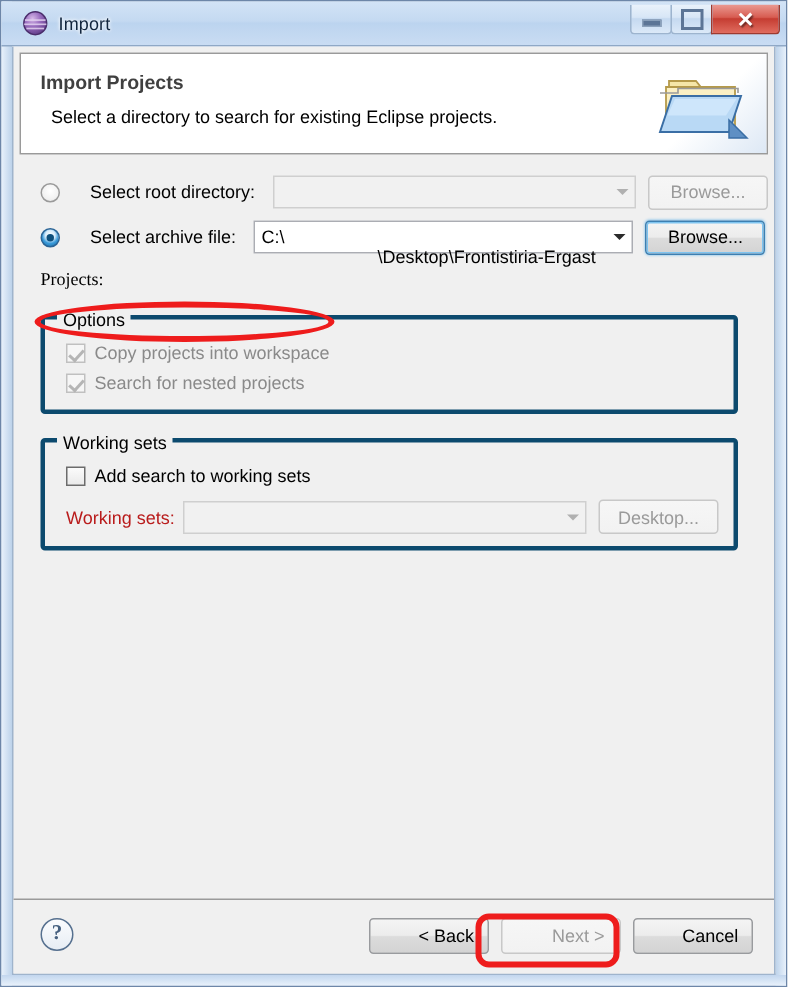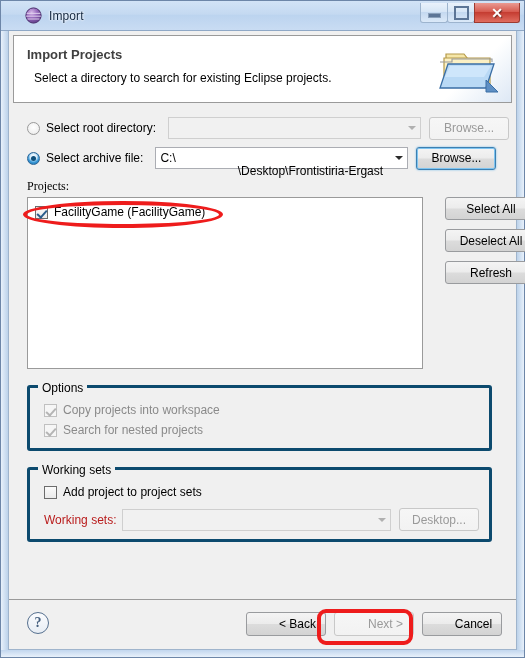--- a/index.html
+++ b/index.html
@@ -32,21 +32,21 @@
   .frame-bottom {
     position: absolute; left: 0; right: 0; bottom: 0; height: 7px;
     background: linear-gradient(to top, #e8f1fb, #c2d6ee);
   }
 
   
   .titlebar {
     position: absolute; top: 0; left: 0; right: 0; height: 30px;
     background: linear-gradient(to bottom, #d2e3f6 0%, #c4d9f1 45%, #bcd4ef 50%, #c9dcf3 100%);
     display: flex; align-items: center;
-    padding-left: 24px;
+    padding-left: 14px;
     border-bottom: 1px solid #8fa8c6;
   }
   .title-icon {
     width: 17px; height: 17px; margin-right: 7px; flex: none;
     position: relative;
   }
   .title-text {
     font-size: 12px; color: #12263f;
     text-shadow: 0 0 3px #ffffff, 0 0 2px #ffffff;
     letter-spacing: .1px;
@@ -131,21 +131,21 @@
     flex: none; margin-left: 14px; position: relative;
   }
   .radio.checked {
     border-color: #2a6496;
     background: radial-gradient(circle at 50% 35%, #ffffff 0%, #d8ecfb 35%, #3a9ad9 60%, #1a6fa8 100%);
   }
   .radio.checked::after {
     content: ""; position: absolute; left: 3px; top: 3px;
     width: 5px; height: 5px; border-radius: 50%; background: #0d4f7c;
   }
-  .radio-label { margin-left: 6px; font-size: 12px; color: #000; white-space: nowrap; }
+  .radio-label { margin-left: 20px; font-size: 12px; color: #000; white-space: nowrap; }
 
   .combo {
     height: 22px; border: 1px solid #abadb3; background: #ffffff;
     display: flex; align-items: center; position: relative;
     font-size: 12px; padding-left: 4px;
   }
   .combo.disabled { background: #f1f1f1; border-color: #cfcfcf; color: #8d8d8d; }
   .combo-arrow {
     position: absolute; right: 0; top: 0; bottom: 0; width: 17px;
     display: flex; align-items: center; justify-content: center;
@@ -342,52 +342,38 @@
           </span>
           <span class="combo-arrow">
             <span class="tri-down"></span>
           </span>
         </div>
         <div class="btn focus" style="margin-left:8px; width:80px;">Browse...</div>
       </div>
 
       <div class="projects-label">Projects:</div>
 
-      <div class="list-area">
-        <div class="listbox">
-          <div class="list-item">
-            <span class="cb checked"></span>
-            <span class="list-item-label">FacilityGame (FacilityGame)</span>
-          </div>
-        </div>
-
-        <div class="side-buttons">
-          <div class="btn">Select All</div>
-          <div class="btn">Deselect All</div>
-          <div class="btn">Refresh</div>
-        </div>
-      </div>
 
       <div class="group" style="margin-top:16px;">
         <div class="group-title">Options</div>
         <div class="check-row">
           <span class="cb dim checked"></span>
           <span class="lbl dim">Copy projects into workspace</span>
         </div>
         <div class="check-row">
           <span class="cb dim checked"></span>
           <span class="lbl dim">Search for nested projects</span>
         </div>
       </div>
 
       <div class="group" style="margin-top:16px;">
         <div class="group-title">Working sets</div>
         <div class="check-row">
           <span class="cb"></span>
-          <span class="lbl">Add project to project sets</span>
+          <span class="lbl">Add search to working sets</span>
         </div>
         <div class="ws-row">
           <span class="ws-label">Working sets:</span>
           <span class="combo ws-combo disabled">
             <span></span>
             <span class="combo-arrow">
               <span class="tri-down dim"></span>
             </span>
           </span>
           <span class="btn disabled" style="width:80px;">Desktop...</span>

